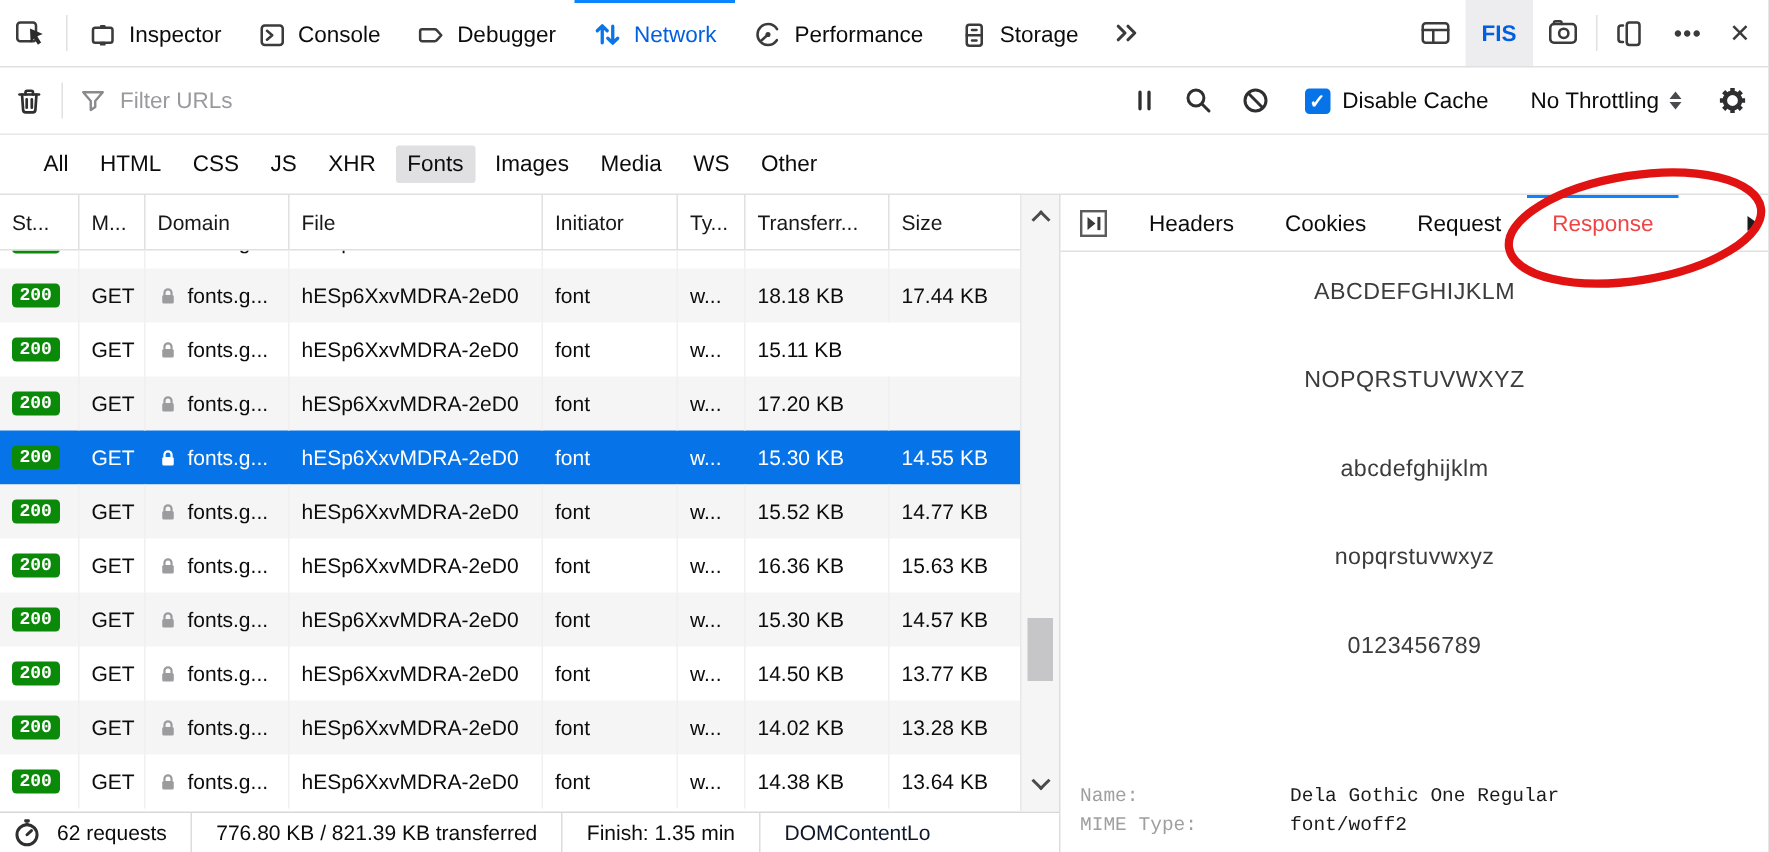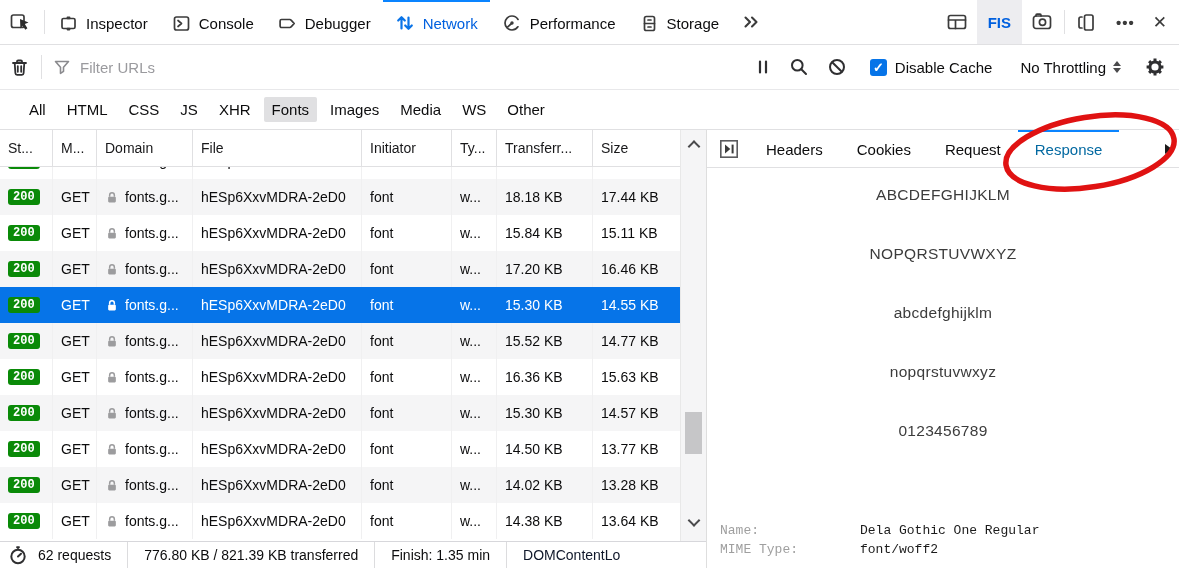--- a/index.html
+++ b/index.html
@@ -76,21 +76,21 @@
   .statusbar { height:27px; border-top:1px solid #d7d7db; display:flex; align-items:stretch; font-size:14px; overflow:hidden; white-space:nowrap; flex:none; }
   .sb-item { display:flex; align-items:center; gap:10px; padding:0 16px; border-right:1px solid #dcdcde; }
   .sb-item.first { padding-left:8px; }
   .sb-link { color:#0f172a; border-right:none; }
 
   
   .right { flex:1; position:relative; display:flex; flex-direction:column; overflow:hidden; }
   .dtabs { height:38px; display:flex; align-items:stretch; border-bottom:1px solid #e0e0e2; font-size:15px; flex:none; }
   .dtab-icon { display:flex; align-items:center; padding:0 10px 0 12px; }
   .dtab { display:flex; align-items:center; padding:0 17px; border-top:2px solid transparent; cursor:default; }
-  .dtab.active { color:#0369a1; border-top-color:#0a84ff;text-align:center; }
+  .dtab.active { color:#ef4444; border-top-color:#0a84ff;text-align:center; }
   .dtab-more { margin-left:auto; display:flex; align-items:center; padding-right:7px; }
   .tri-right { width:0; height:0; border-top:5px solid transparent; border-bottom:5px solid transparent; border-left:7px solid #1b1b1b; }
   .preview { padding-top:18px; display:flex; flex-direction:column; align-items:center; gap:41px; font-size:15.5px; color:#3c3c3c; letter-spacing:.3px; }
   .meta { position:absolute; left:13px; bottom:9px; font-family:"Liberation Mono", monospace; font-size:13px; line-height:19px; }
   .meta-row { display:flex; }
   .meta-label { width:140px; color:#9f9f9f; }
   .meta-value { color:#1b1b1b; }
 
   
   .annot { position:absolute; inset:0; pointer-events:none; }
@@ -342,42 +342,40 @@
                     <svg class="ic" width="14" height="15" viewBox="0 0 16 16">
                       <path d="M5.3 7 V5.4 a2.7 2.7 0 0 1 5.4 0 V7" stroke="currentColor" stroke-width="1.7" fill="none"></path>
                       <rect x="3.6" y="7" width="8.8" height="6.6" rx="1.2" fill="currentColor"></rect>
                     </svg>
                   </span>
                   <span>fonts.g...</span>
                 </div>
                 <div class="cell c-file">hESp6XxvMDRA-2eD0</div>
                 <div class="cell c-initiator">font</div>
                 <div class="cell c-type">w...</div>
-                <div class="cell c-transferred">15.84 KB</div>
                 <div class="cell c-size">15.11 KB</div>
               </div>
               <div class="row">
                 <div class="cell c-status">
                   <span class="badge">200</span>
                 </div>
                 <div class="cell c-method">GET</div>
                 <div class="cell c-domain">
                   <span class="lockwrap">
                     <svg class="ic" width="14" height="15" viewBox="0 0 16 16">
                       <path d="M5.3 7 V5.4 a2.7 2.7 0 0 1 5.4 0 V7" stroke="currentColor" stroke-width="1.7" fill="none"></path>
                       <rect x="3.6" y="7" width="8.8" height="6.6" rx="1.2" fill="currentColor"></rect>
                     </svg>
                   </span>
                   <span>fonts.g...</span>
                 </div>
                 <div class="cell c-file">hESp6XxvMDRA-2eD0</div>
                 <div class="cell c-initiator">font</div>
                 <div class="cell c-type">w...</div>
                 <div class="cell c-transferred">17.20 KB</div>
-                <div class="cell c-size">16.46 KB</div>
               </div>
               <div class="row selected">
                 <div class="cell c-status">
                   <span class="badge">200</span>
                 </div>
                 <div class="cell c-method">GET</div>
                 <div class="cell c-domain">
                   <span class="lockwrap">
                     <svg class="ic" width="14" height="15" viewBox="0 0 16 16">
                       <path d="M5.3 7 V5.4 a2.7 2.7 0 0 1 5.4 0 V7" stroke="currentColor" stroke-width="1.7" fill="none"></path>

